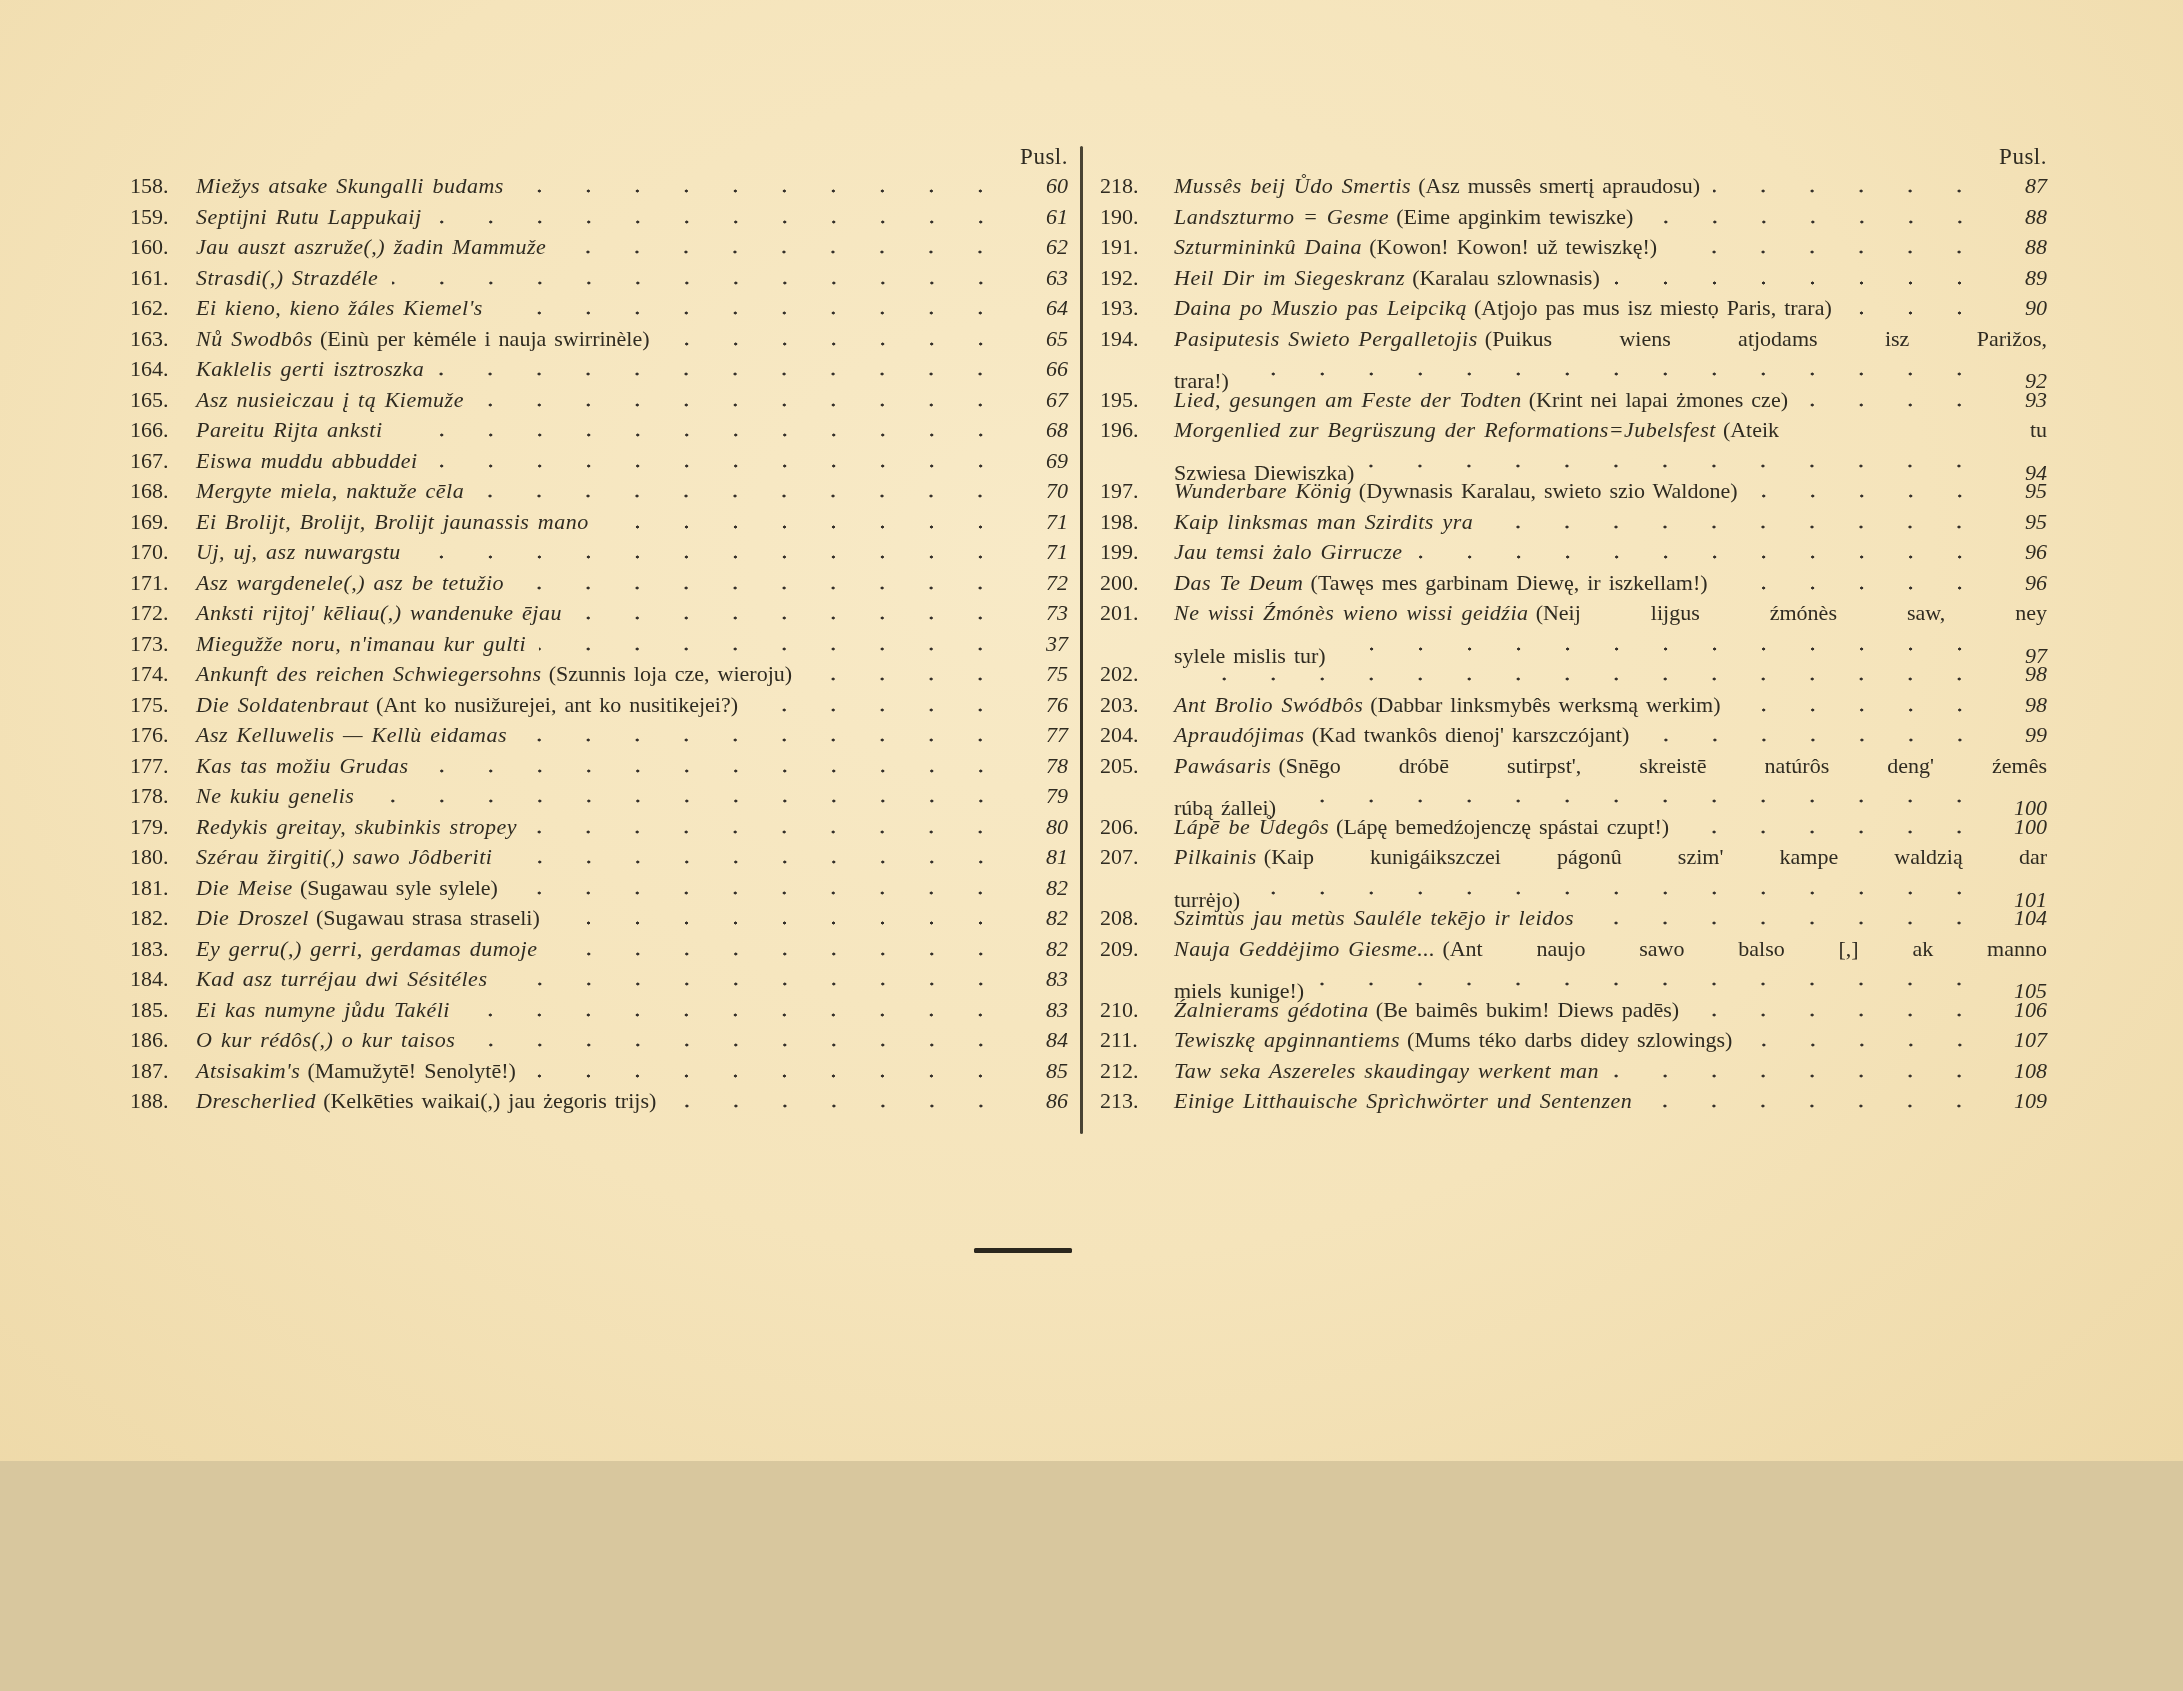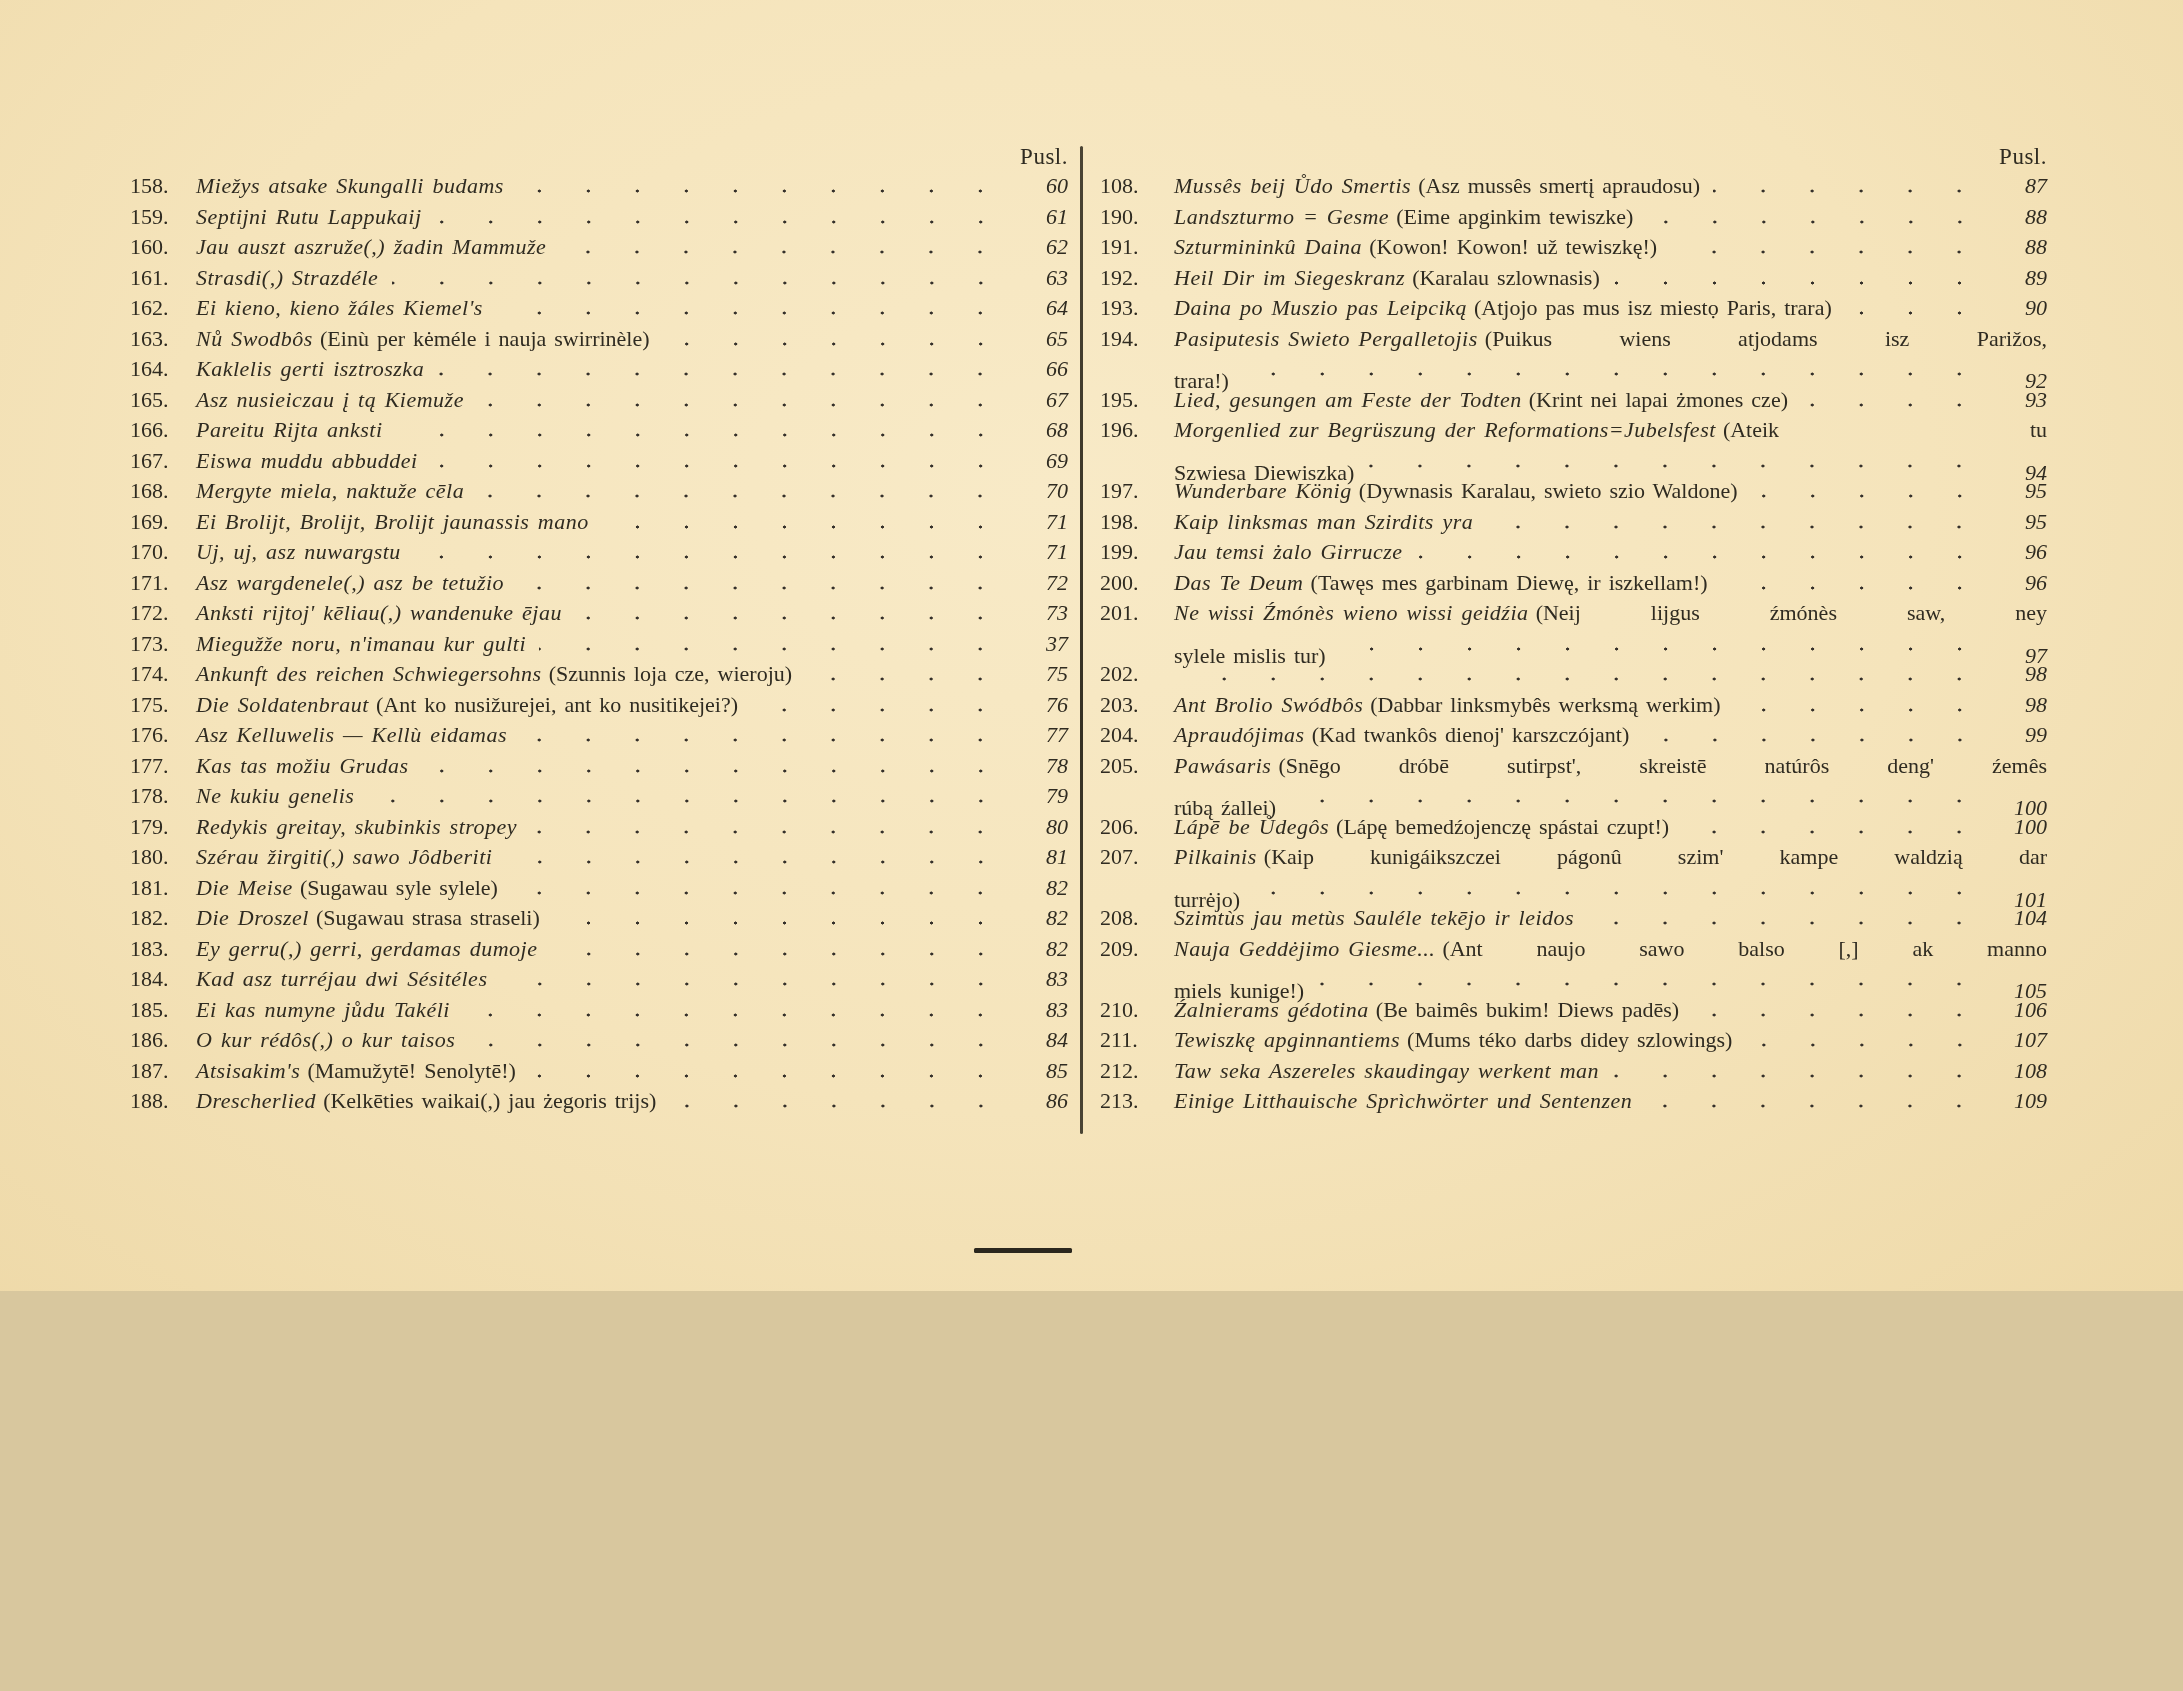--- a/index.html
+++ b/index.html
@@ -1,18 +1,18 @@
 <!DOCTYPE html>
 <html style="font-size:8.1px"><head>
 <meta charset="utf-8">
 <style>
   html,body{margin:0;padding:0;background:#d8c79e;}
   .page{
     position:relative;
-    width:2183px;height:1291px;
+    width:2183px;height:1461px;
     background:radial-gradient(ellipse at 48% 38%, #f8eac7 0%, #f5e4bb 55%, #eed9a8 100%);
     overflow:hidden;
     font-family:"Liberation Serif","DejaVu Serif",serif;
     color:#2f2b21;
     font-size:22px;
   }
   .col{position:absolute;}
   .col-left{left:130px;top:143px;width:938px;}
   .col-right{left:1100px;top:143px;width:947px;}
   .col-header{
@@ -241,21 +241,21 @@
           <span class="leader"></span>
           <span class="pg">86</span>
         </div>
       </div>
   </div>
 
   <div class="col col-right">
     <div class="col-header">Pusl.</div>
     <div class="rows">
         <div class="row">
-          <span class="num">108.</span>
+          <span class="num">218.</span>
           <span class="text"><i class="t">Mussês beij Ůdo Smertis</i><span class="sub">(Asz mussês smertį apraudosu)</span></span>
           <span class="leader"></span>
           <span class="pg">87</span>
         </div>
         <div class="row">
           <span class="num">190.</span>
           <span class="text"><i class="t">Landszturmo = Gesme</i><span class="sub">(Eime apginkim tewiszke)</span></span>
           <span class="leader"></span>
           <span class="pg">88</span>
         </div>

